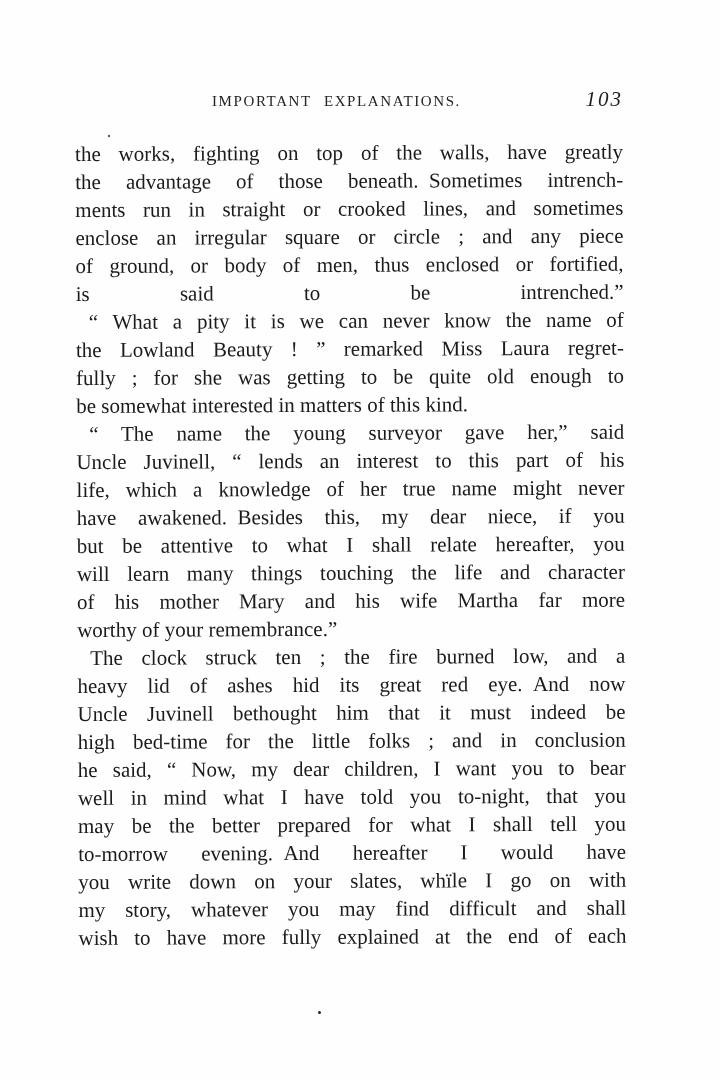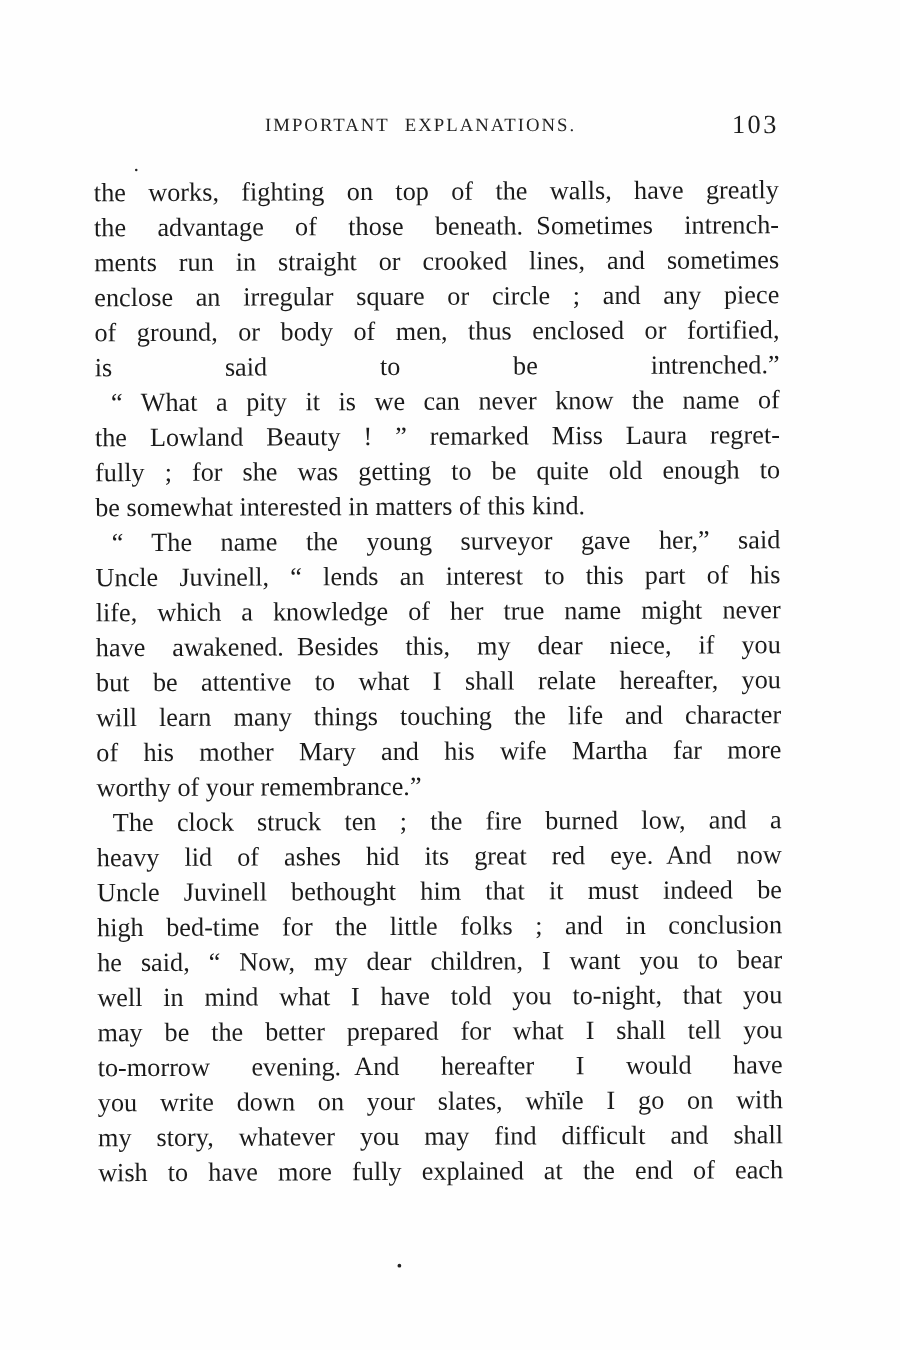--- a/index.html
+++ b/index.html
@@ -31,20 +31,21 @@
     white-space: nowrap;
   }
   .page-number {
     position: absolute;
     top: 89px;
     right: 97px;
     font-size: 21px;
     line-height: 1;
     letter-spacing: 2px;
     color: #1d1d1d;
+    font-style: italic;
   }
   .page-body {
     position: absolute;
     top: 140px;
     left: 75px;
     width: 548px;
     color: #1b1b1b;
     font-size: 21px;
     line-height: 28px;
     transform: rotate(-0.25deg);

